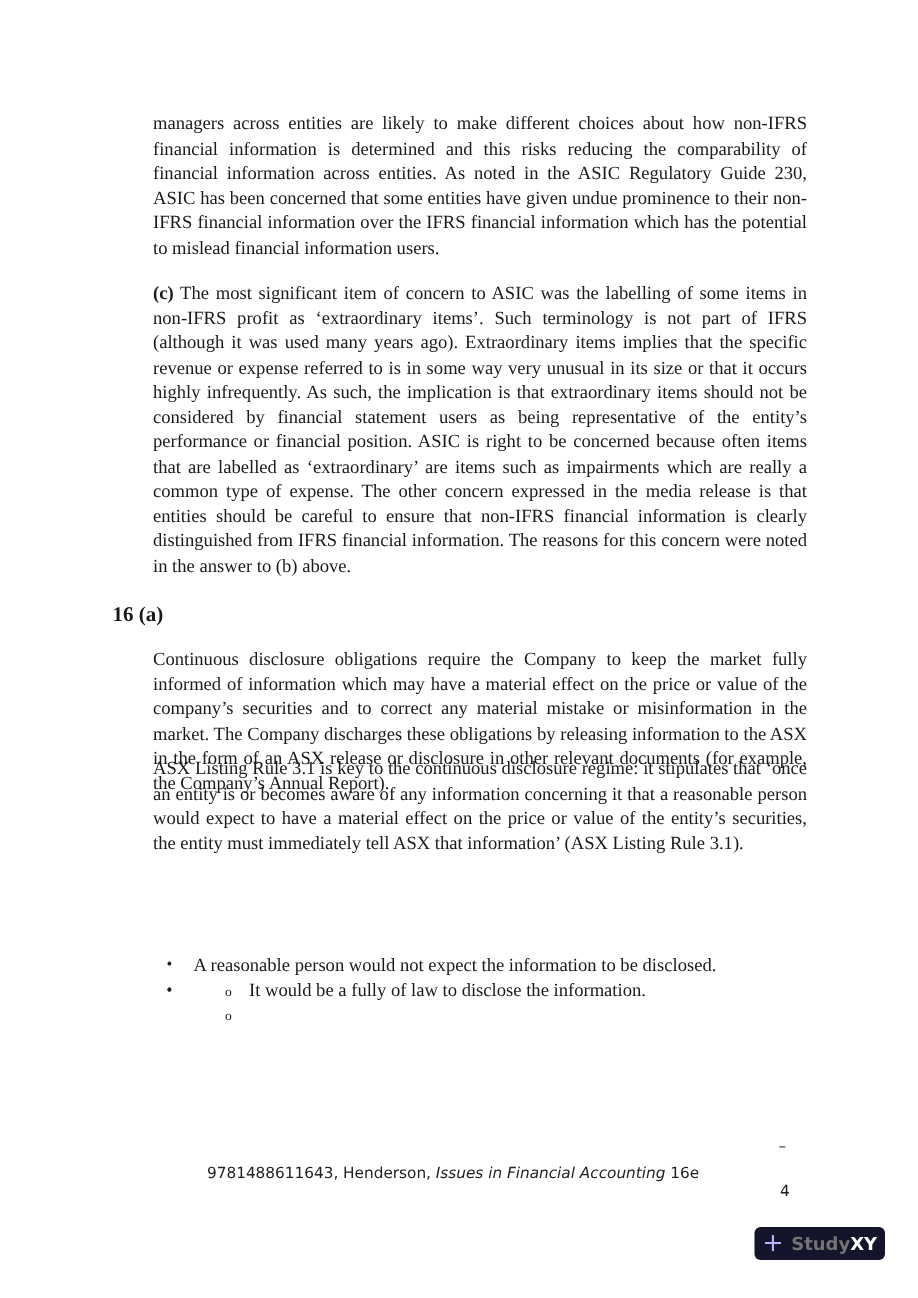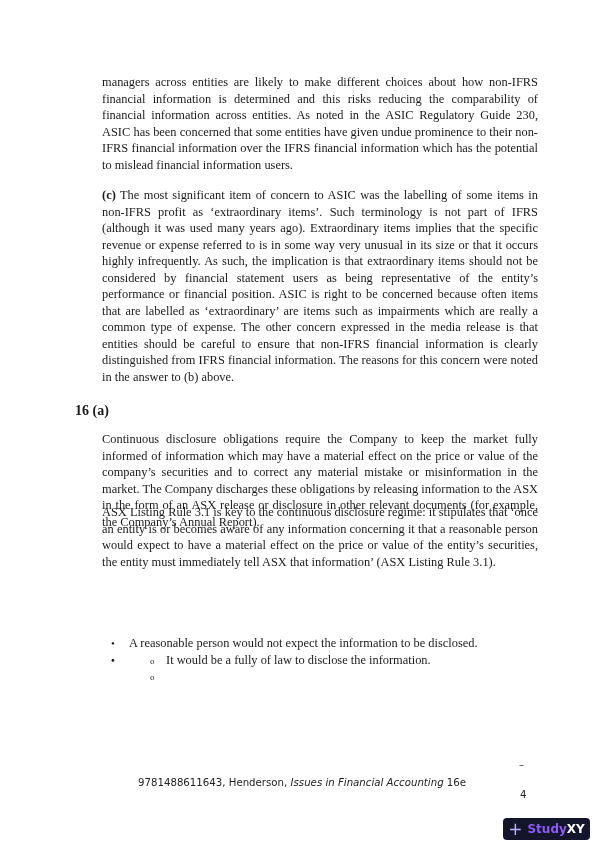--- a/index.html
+++ b/index.html
@@ -31,21 +31,21 @@
     .footer i { font-style: italic; margin-top: 16px; }
     .dash { position: absolute; left: 519px; top: 759px; font-family: "DejaVu Sans", sans-serif; font-size: 10px; color: #333; }
     .pagenum { position: absolute; left: 520px; top: 789px; font-family: "DejaVu Sans", sans-serif; font-size: 10.2px; color: #222; }
     .badge {
       position: absolute; left: 503px; top: 818px; width: 87px; height: 22px;
       background: #14142b; border-radius: 4px;
       display: flex; align-items: center; justify-content: center; gap: 4px;
       font-family: "DejaVu Sans", "Liberation Sans", sans-serif; font-weight: bold; font-size: 12px;
     }
     .badge .plus { color: #b9b4ff; font-size: 17px; font-weight: normal; line-height: 1; margin-right: 1px; }
-    .badge .study { color: #8b5cf6; }
+    .badge .study { color: #737373; }
     .badge .xy { color: #ffffff; }
   </style>
 </head>
 <body>
 
 <div class="page">
 
   <p class="para" style="top:74px;">managers across entities are likely to make different choices about how non-IFRS financial information is determined and this risks reducing the comparability of financial information across entities. As noted in the ASIC Regulatory Guide 230, ASIC has been concerned that some entities have given undue prominence to their non-IFRS financial information over the IFRS financial information which has the potential to mislead financial information users.</p>
 
   <p class="para" style="top:187px;"><b>(c)</b><span> The most significant item of concern to ASIC was the labelling of some items in non-IFRS profit as ‘extraordinary items’. Such terminology is not part of IFRS (although it was used many years ago). Extraordinary items implies that the specific revenue or expense referred to is in some way very unusual in its size or that it occurs highly infrequently. As such, the implication is that extraordinary items should not be considered by financial statement users as being representative of the entity’s performance or financial position. ASIC is right to be concerned because often items that are labelled as ‘extraordinary’ are items such as impairments which are really a common type of expense. The other concern expressed in the media release is that entities should be careful to ensure that non-IFRS financial information is clearly distinguished from IFRS financial information. The reasons for this concern were noted in the answer to (b) above.</span></p>

